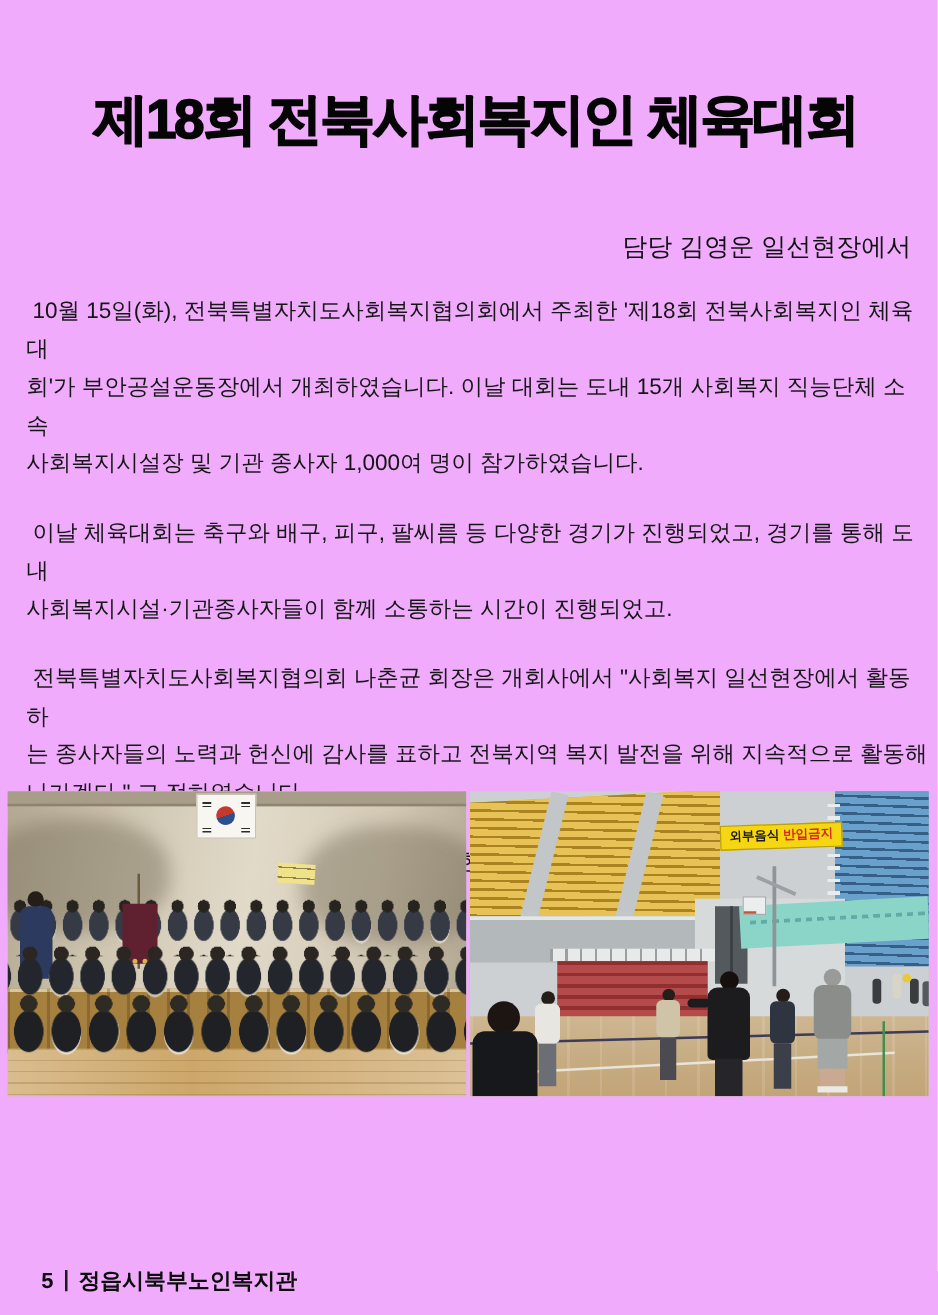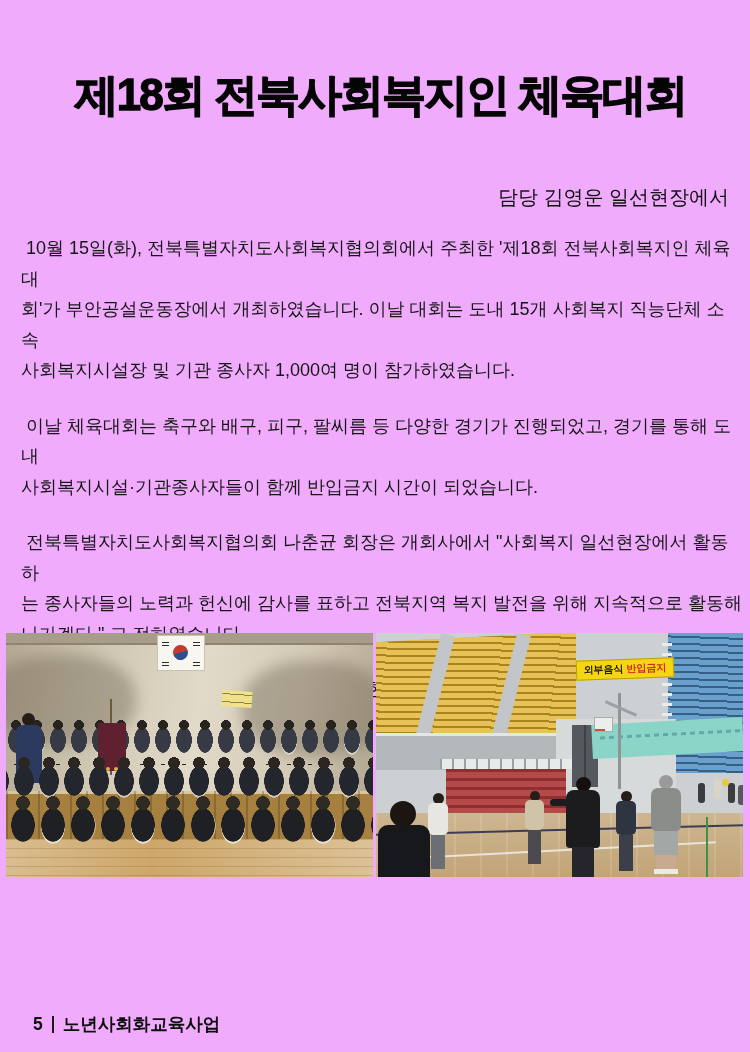--- a/index.html
+++ b/index.html
@@ -153,21 +153,21 @@
 <div class="page">
 
   <h1 class="title">제18회 전북사회복지인 체육대회</h1>
   <div class="byline">담당 김영운 일선현장에서</div>
 
   <div class="body-text">
     <p> 10월 15일(화), 전북특별자치도사회복지협의회에서 주최한 '제18회 전북사회복지인 체육대
 회'가 부안공설운동장에서 개최하였습니다. 이날 대회는 도내 15개 사회복지 직능단체 소속
 사회복지시설장 및 기관 종사자 1,000여 명이 참가하였습니다.</p>
     <p> 이날 체육대회는 축구와 배구, 피구, 팔씨름 등 다양한 경기가 진행되었고, 경기를 통해 도내
-사회복지시설·기관종사자들이 함께 반입금지 시간이 되었습니다.</p>
+사회복지시설·기관종사자들이 함께 소통하는 시간이 진행되었고.</p>
     <p> 전북특별자치도사회복지협의회 나춘균 회장은 개회사에서 "사회복지 일선현장에서 활동하
 는 종사자들의 노력과 헌신에 감사를 표하고 전북지역 복지 발전을 위해 지속적으로 활동해
 나가겠다." 고 전하였습니다.</p>
     <p> 이날 '제18회 전북사회복지인 체육대회' 는 한국노인종합복지관 전북지회와 전북아동복지
 협회가 공동우승하였습니다.</p>
   </div>
 
   <div class="photos">
 
     <div class="photo">
@@ -258,17 +258,17 @@
         <i class="h"></i>
         <i class="b"></i>
       </div>
     </div>
   </div>
 
   <div class="footer">
     <div class="f-left">
       <span>5</span>
       <span class="sep"></span>
-      <span>노년사회화교육사업</span>
+      <span>정읍시북부노인복지관</span>
     </div>
   </div>
 
 </div>
 
 </body></html>

